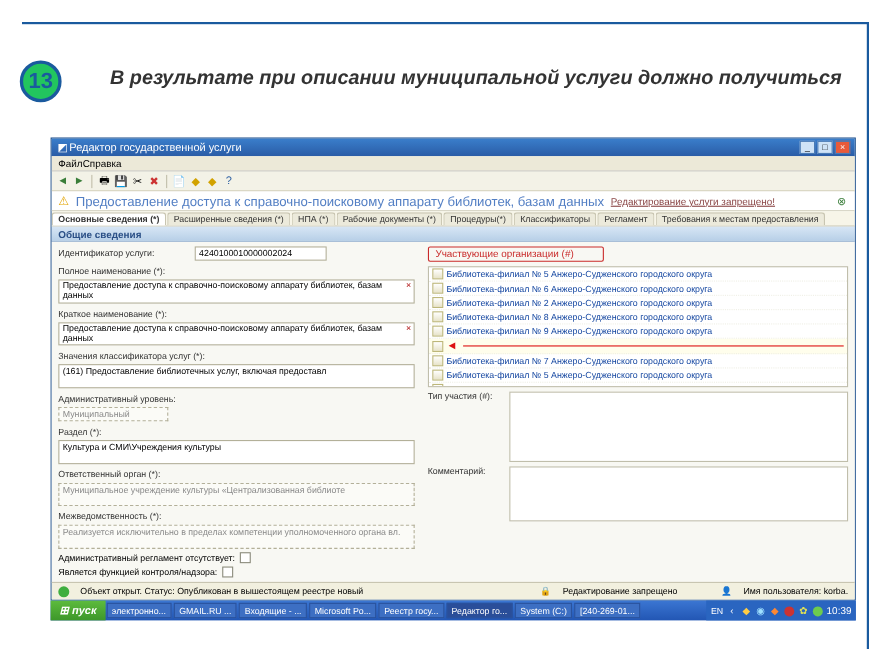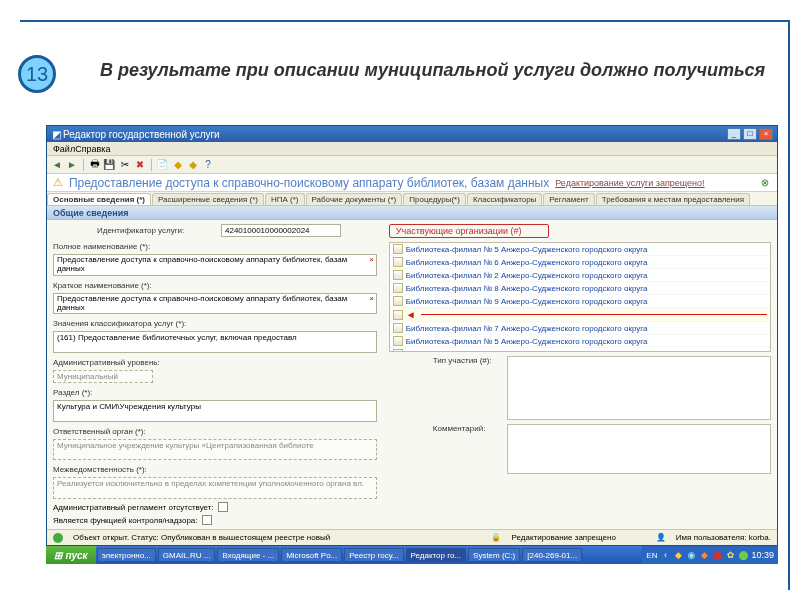--- a/index.html
+++ b/index.html
@@ -1,21 +1,21 @@
 <!DOCTYPE html>
 <html><head>
 <meta charset="utf-8">
 <style>
   * { box-sizing: border-box; margin: 0; padding: 0; }
   body { width: 800px; height: 600px; font-family: Tahoma, Arial, sans-serif; font-size: 9px; background: #fff; position: relative; overflow: hidden; }
 
   
   .slide-border-top { position: absolute; top: 20px; left: 20px; right: 10px; height: 2px; background: #1a5a9e; }
   .slide-border-right { position: absolute; top: 20px; right: 10px; bottom: 10px; width: 2px; background: #1a5a9e; }
-  .slide-number { position: absolute; top: 55px; left: 18px; width: 38px; height: 38px; border: 3px solid #1a5a9e; border-radius: 50%; display: flex; align-items: center; justify-content: center; font-size: 20px; font-weight: normal; color: #1a5a9e; background: #7dd3fc; }
+  .slide-number { position: absolute; top: 55px; left: 18px; width: 38px; height: 38px; border: 3px solid #1a5a9e; border-radius: 50%; display: flex; align-items: center; justify-content: center; font-size: 20px; font-weight: bold; color: #1a5a9e; background: #22c55e; }
   .slide-title { position: absolute; top: 60px; left: 100px; right: 30px; font-size: 18px; font-weight: bold; font-style: italic; color: #333; }
 
   
   .app { position: absolute; top: 125px; left: 46px; right: 22px; bottom: 54px; border: 1px solid #1a4d8c; background: #f4f4f4; display: flex; flex-direction: column; }
 
   .title-bar { height: 16px; background: linear-gradient(#3a7ecb,#2a5ca6); color: #fff; font-size: 10px; display: flex; align-items: center; padding: 0 4px; }
   .title-bar .caption { flex: 1; }
   .title-bar .wbtn { width: 14px; height: 12px; margin-left: 2px; background: #cfe3f7; border: 1px solid #4a7bb5; font-size: 8px; line-height: 10px; text-align: center; color: #000; }
   .title-bar .wbtn.close { background: #e95a3a; color: #fff; }
 
@@ -34,21 +34,21 @@
   .tab { padding: 1px 5px; border: 1px solid #c8c5b1; border-bottom: none; border-top-left-radius: 3px; border-top-right-radius: 3px; margin-right: 1px; background: #eceadb; white-space: nowrap; }
   .tab.active { background: #fff; font-weight: bold; }
 
   .panel-head { height: 14px; background: linear-gradient(#d7e6f5,#b7cfe7); color: #2a4f86; font-size: 9px; font-weight: bold; padding: 0 6px; display: flex; align-items: center; border-bottom: 1px solid #a9bfd7; }
 
   .work { flex: 1; background: #f8f8f3; display: flex; overflow: hidden; }
   .left-col { width: 46%; padding: 4px 6px; display: flex; flex-direction: column; gap: 3px; overflow: hidden; }
   .right-col { width: 54%; padding: 4px 6px; display: flex; flex-direction: column; gap: 4px; overflow: hidden; }
 
   .frow { display: flex; align-items: center; font-size: 8px; gap: 4px; }
-  .frow label { color: #333; margin-left: 44px; }
+  .frow label { color: #333; }
   .fld { flex: 1; height: 13px; background: #fff; border: 1px solid #b3b099; padding: 0 3px; font-size: 8px; line-height: 11px; overflow: hidden; white-space: nowrap; text-overflow: ellipsis; position: relative; }
   .fld.dotted { border-style: dashed; background: #fbfbf7; color: #8a8a8a; }
   .fld .clear { position: absolute; right: 2px; top: 0; color: #a00; font-size: 8px; }
   .textarea { height: 22px; white-space: normal; line-height: 9px; }
 
   .section-label { font-size: 8px; color: #333; margin-top: 2px; }
 
   .chk-row { display: flex; align-items: center; gap: 4px; font-size: 8px; }
   .chk { width: 10px; height: 10px; border: 1px solid #8a8a7a; background: #fff; }
 

